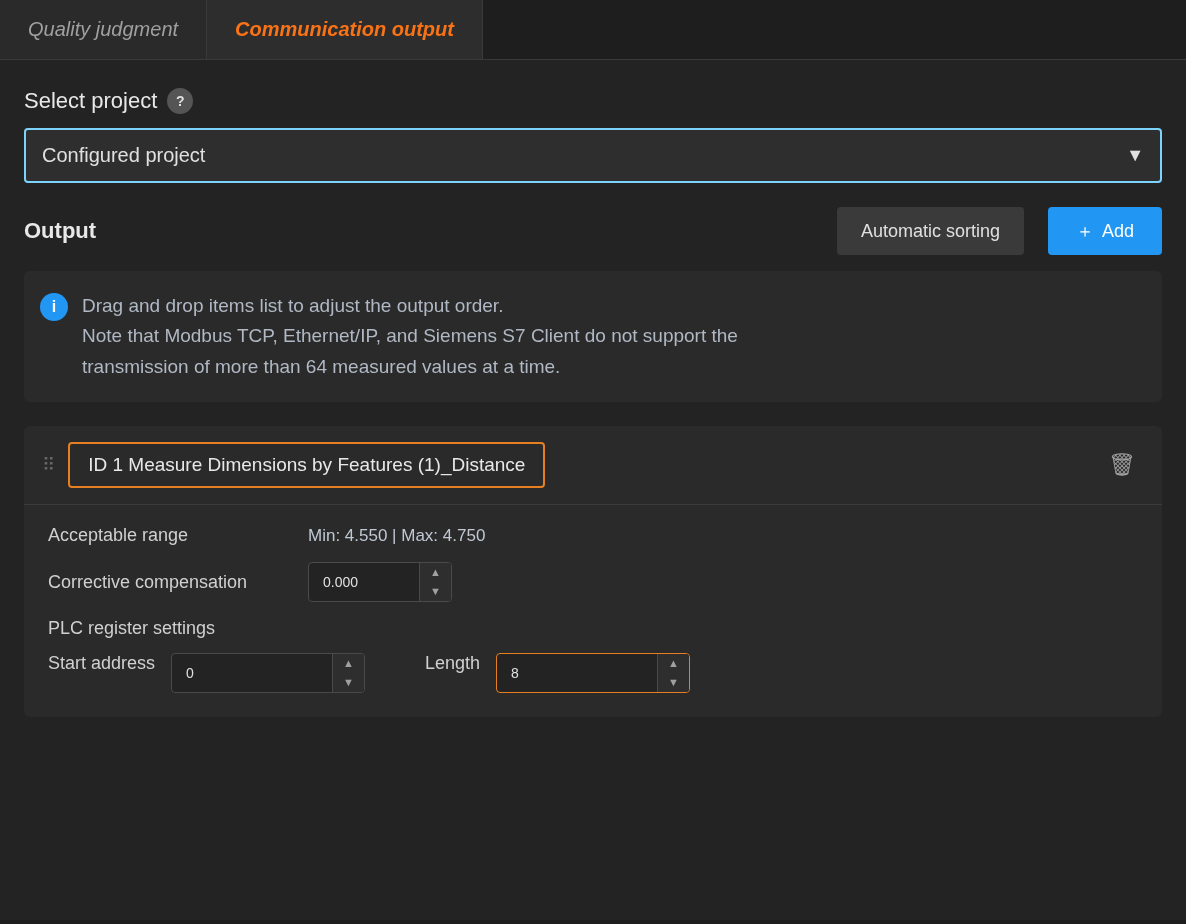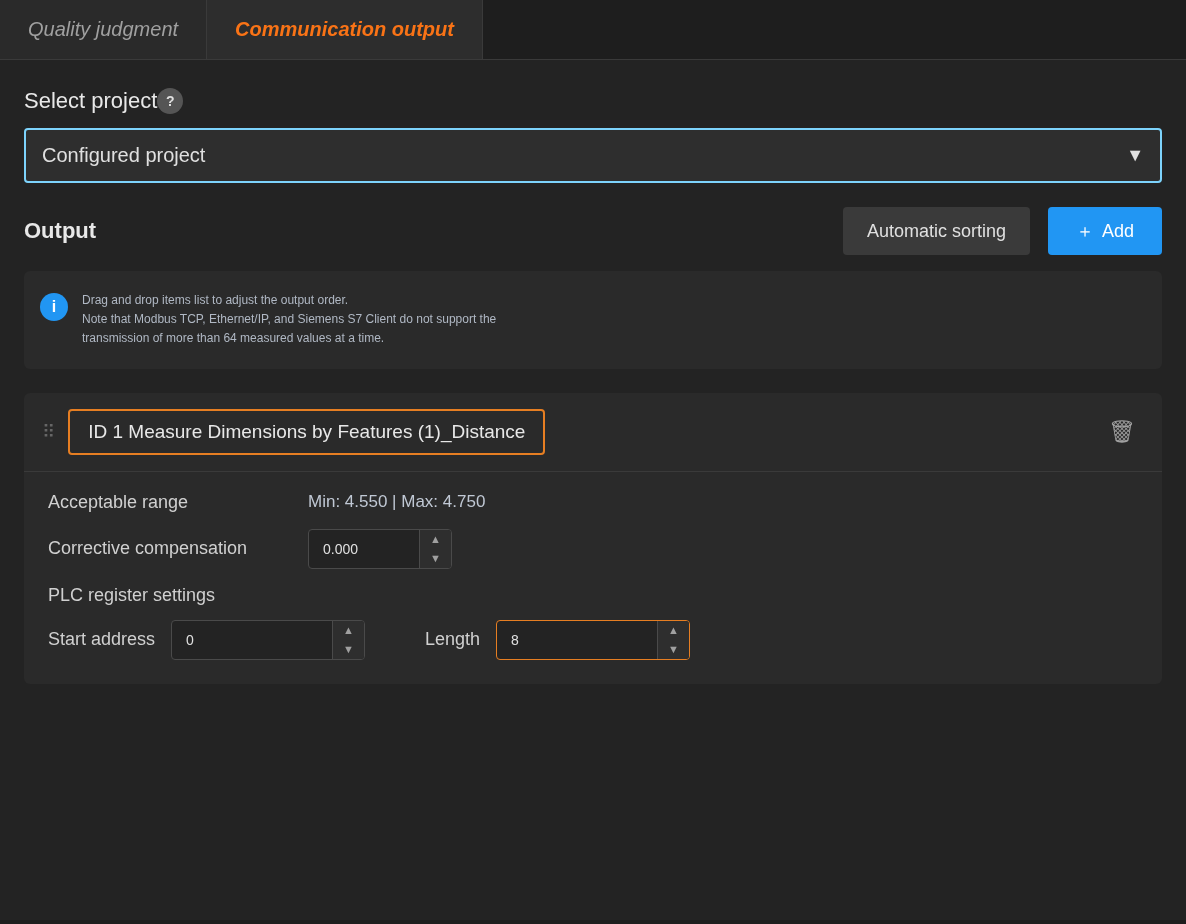--- a/index.html
+++ b/index.html
@@ -37,21 +37,21 @@
 
     .content {
       padding: 28px 24px;
       background: #232323;
       min-height: 860px;
     }
 
     .select-project-label {
       display: flex;
       align-items: center;
-      gap: 0;
+      gap: 10px;
       font-size: 22px;
       font-weight: 500;
       margin-bottom: 14px;
       color: #e8e8e8;
     }
 
     .help-icon {
       width: 26px;
       height: 26px;
       border-radius: 50%;
@@ -94,21 +94,21 @@
     }
 
     .output-label {
       font-size: 22px;
       font-weight: 700;
       color: #e8e8e8;
     }
 
     .output-buttons {
       display: flex;
-      gap: 18px;
+      gap: 24px;
       border-radius: 6px;
     }
 
     .btn-auto-sort {
       background: #3a3a3a;
       border: none;
       border-radius: 4px;
       color: #e0e0e0;
       font-size: 18px;
       padding: 12px 24px;
@@ -148,21 +148,21 @@
       display: flex;
       align-items: center;
       justify-content: center;
       font-size: 16px;
       font-weight: bold;
       flex-shrink: 0;
       margin-top: 2px;
     }
 
     .info-text {
-      font-size: 12px;
+      font-size: 19px;
       color: #b0b8c4;
       line-height: 1.6;
     }
 
     .item-card {
       background: #2a2a2a;
       border-radius: 6px;
       padding: 0;
       margin-bottom: 10px;
     }
@@ -276,21 +276,21 @@
     }
 
     .register-row {
       display: flex;
       align-items: center;
       gap: 60px;
     }
 
     .register-item {
       display: flex;
-      align-items: center;
+      align-items: flex-start;
       gap: 16px;
     }
 
     .register-label {
       font-size: 18px;
       color: #d0d0d0;
     }
 
     .spinbox-large .spinbox-input {
       width: 160px;

